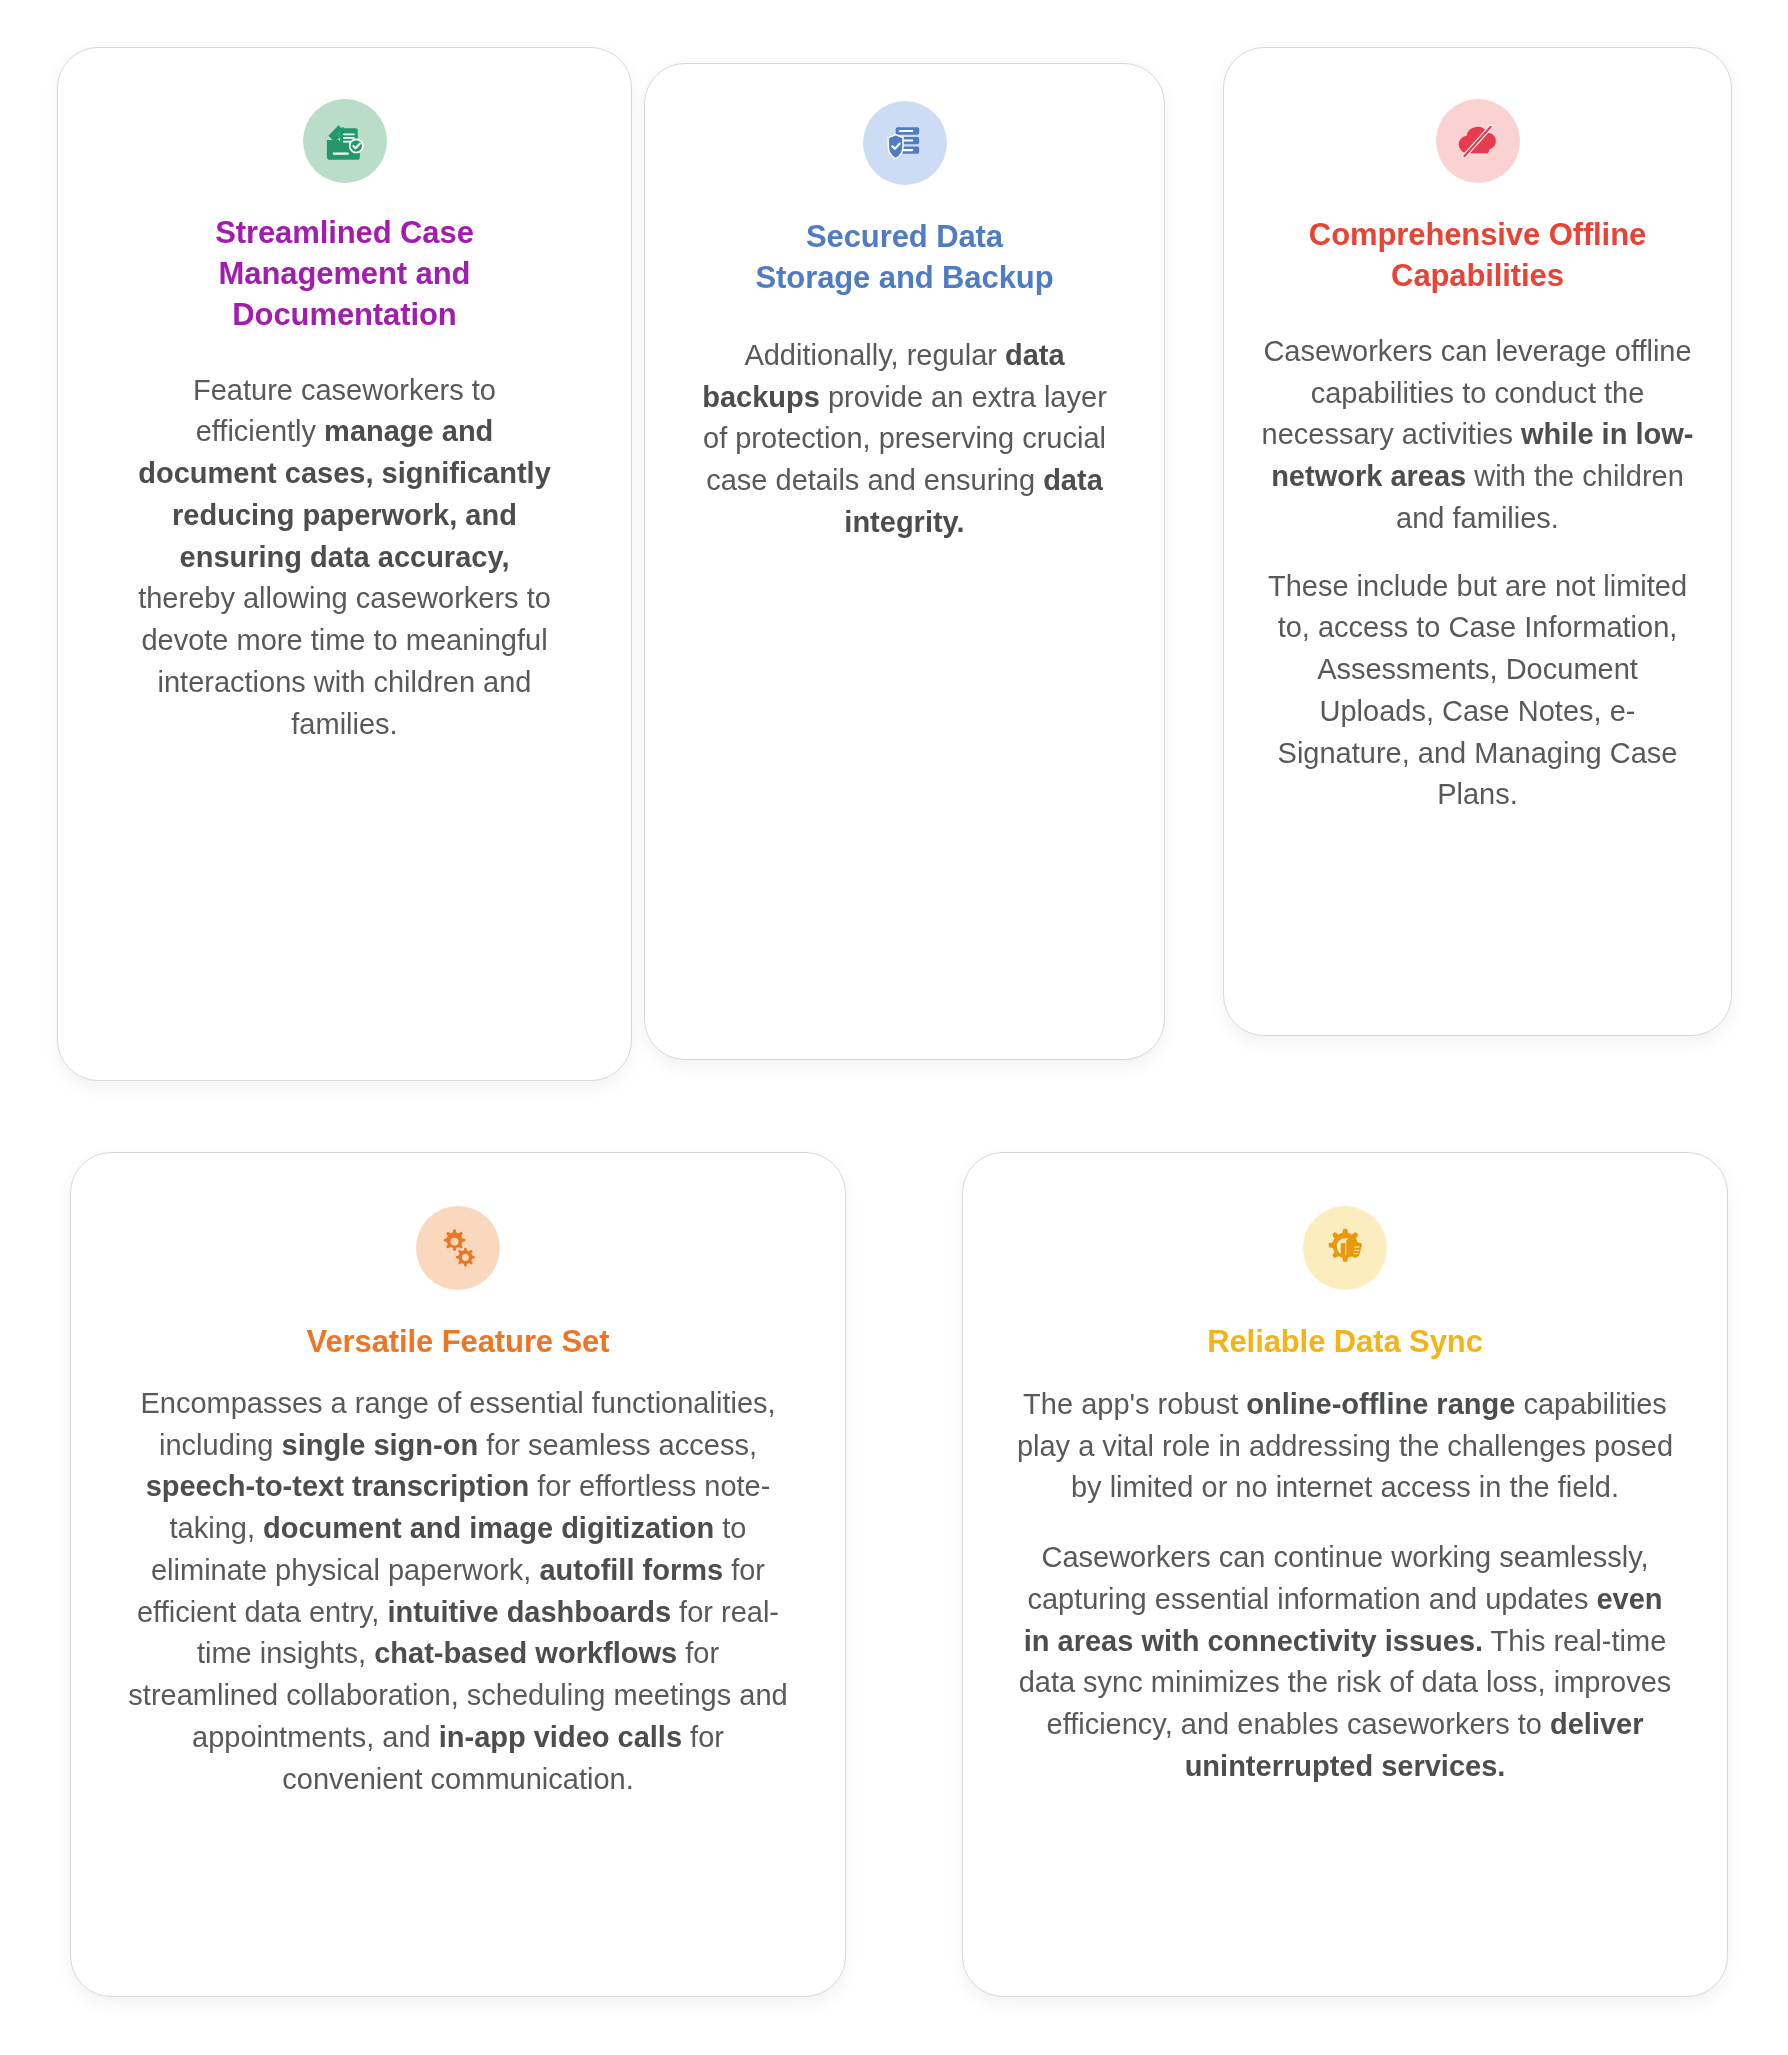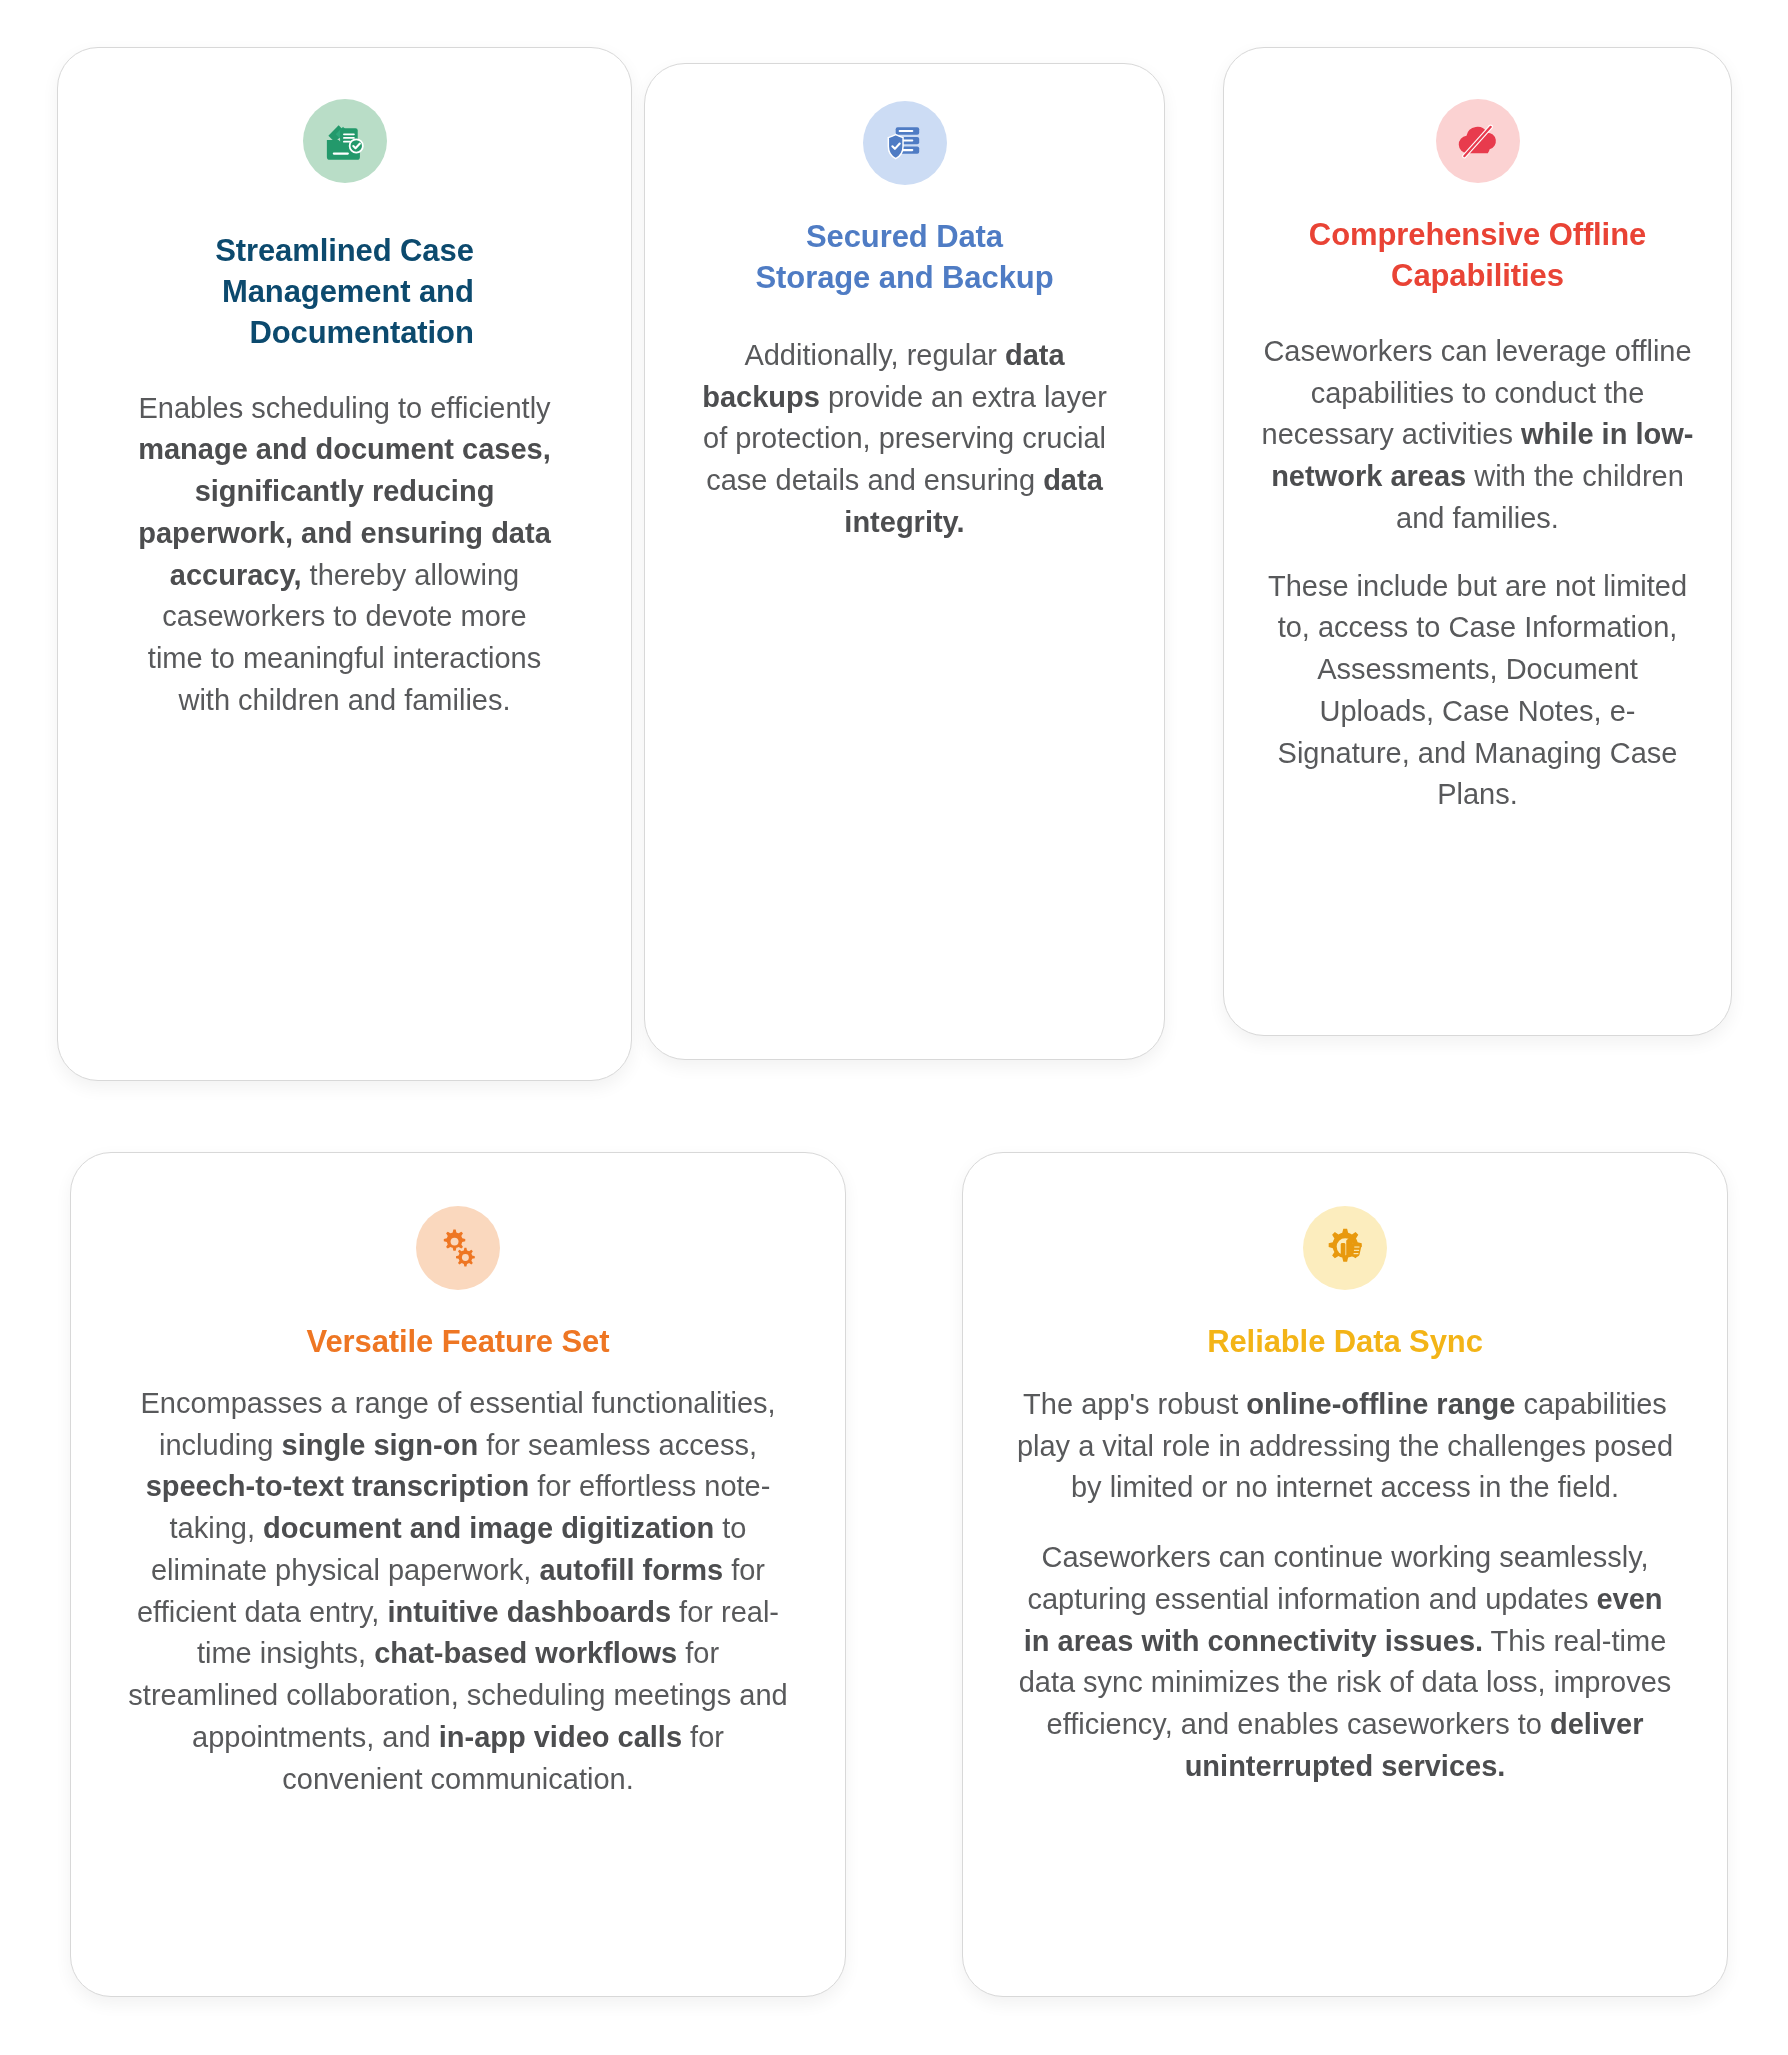--- a/index.html
+++ b/index.html
@@ -68,21 +68,21 @@
     color: #58595b;
     text-align: center;
     margin: 0;
     padding: 0 16px;
     white-space: pre-line;
   }
   .card-body b { color: #4c4d4f; font-weight: bold; text-align: center; }
 
   
   #card-1 .icon-badge { margin-top: 51px; background: #b9ddc7; }
-  #card-1 .card-title { color: #0c4a6e; margin-top: 48px; text-align: right; }
+  #card-1 .card-title { color: #a21caf; margin-top: 30px; }
   #card-1 .card-body  { margin-top: 34px; width: 422px; padding: 0; }
 
   #card-2 .icon-badge { margin-top: 37px; background: #ccdcf4; }
   #card-2 .card-title { color: #4f7cc4; margin-top: 32px; }
   #card-2 .card-body  { margin-top: 36px; width: 428px; padding: 0; }
   #card-2 .card-body + .card-body { margin-top: 25px; text-decoration: underline; }
 
   #card-3 .icon-badge { margin-top: 51px; background: #fbd2d2; }
   #card-3 .card-title { color: #e94335; margin-top: 32px; }
   #card-3 .card-body  { margin-top: 34px; width: 442px; padding: 0; }
@@ -119,21 +119,21 @@
           <rect x="16" y="47" width="22" height="3" rx="1.5" fill="#ffffff"></rect>
           <circle cx="48" cy="38" r="9" fill="#23996b" stroke="#ffffff" stroke-width="2.4"></circle>
           <path d="M44 38.2 l3 3 l6 -6.4" fill="none" stroke="#ffffff" stroke-width="2.8" stroke-linecap="round" stroke-linejoin="round"></path>
         </g>
       </svg>
     </div>
     <h3 class="card-title">Streamlined Case
 Management and
 Documentation</h3>
 
-  <p class="card-body"><span>Enables scheduling to efficiently </span><b>manage and document cases, significantly reducing paperwork, and ensuring data accuracy,</b><span> thereby allowing caseworkers to devote more time to meaningful interactions with children and families.</span></p>
+  <p class="card-body"><span>Feature caseworkers to efficiently </span><b>manage and document cases, significantly reducing paperwork, and ensuring data accuracy,</b><span> thereby allowing caseworkers to devote more time to meaningful interactions with children and families.</span></p>
     </div>
 
   <div class="card" id="card-2">
     <div class="icon-badge">
       <svg viewBox="0 0 64 64" aria-hidden="true">
         <g fill="#4f7cc4">
           <rect x="20" y="10" width="32" height="10" rx="2.6"></rect>
           <rect x="24" y="13.6" width="20" height="2.8" rx="1.4" fill="#ffffff"></rect>
           <rect x="20" y="23" width="32" height="10" rx="2.6"></rect>
           <rect x="24" y="26.6" width="20" height="2.8" rx="1.4" fill="#ffffff"></rect>

